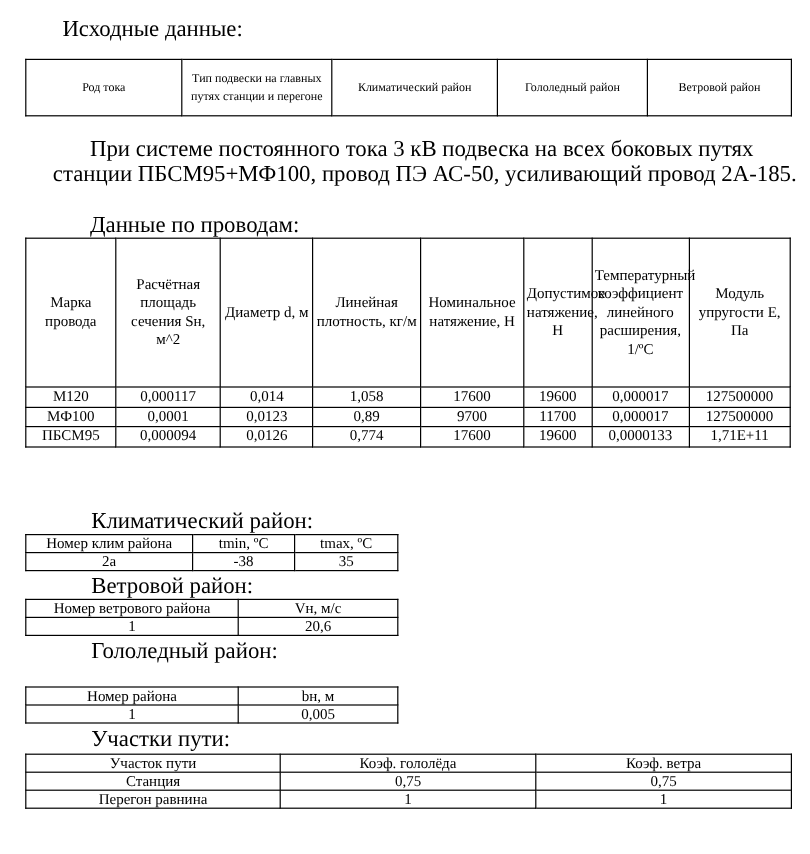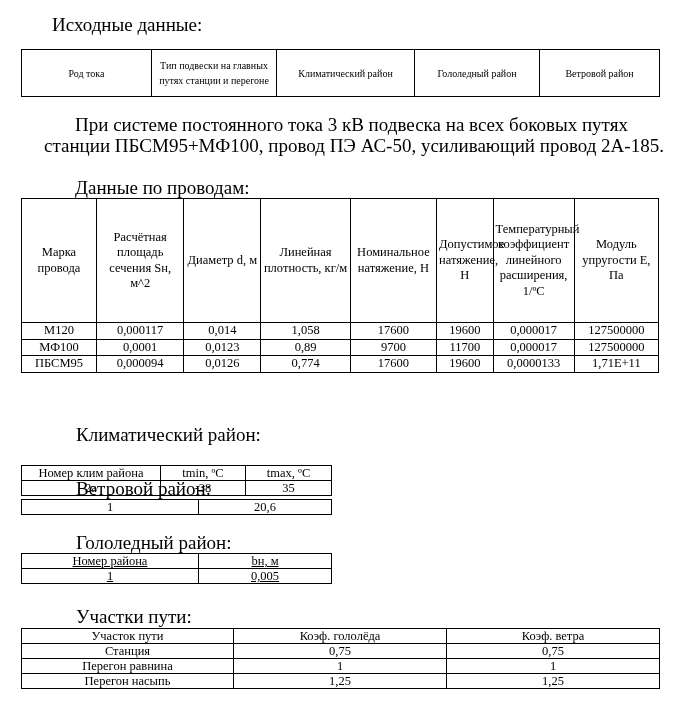--- a/index.html
+++ b/index.html
@@ -94,21 +94,21 @@
     <td>0,774</td>
     <td>17600</td>
     <td>19600</td>
     <td>0,0000133</td>
     <td>1,71E+11</td>
   </tr>
 </tbody>
   </table>
 
 <div class="abs heading" style="left:76px;top:424px;">Климатический район:</div>
-<table class="small" style="left:21px;top:465px;width:310px;">
+<table class="small" style="left:21px;top:445px;width:310px;">
   <colgroup>
       <col style="width:139px">
       <col style="width:85px">
       <col style="width:86px">
     </colgroup>
   <tbody>
       <tr style="height:15px">
     <td>Номер клим района</td>
     <td>tmin, ºC</td>
     <td>tmax, ºC</td>
@@ -121,29 +121,33 @@
 </tbody>
   </table>
 
 <div class="abs heading" style="left:76px;top:478px;">Ветровой район:</div>
 <table class="small" style="left:21px;top:499px;width:310px;">
   <colgroup>
       <col style="width:177px">
       <col style="width:133px">
     </colgroup>
   <tbody>
+      <tr style="height:15px">
+    <td>Номер ветрового района</td>
+    <td>Vн, м/с</td>
+  </tr>
   <tr style="height:15px">
     <td>1</td>
     <td>20,6</td>
   </tr>
 </tbody>
   </table>
 
 <div class="abs heading" style="left:76px;top:532px;">Гололедный район:</div>
-<table class="small" style="left:21px;top:553px;width:310px;text-decoration:underline;">
+<table class="small" style="left:21px;top:572px;width:310px;">
   <colgroup>
       <col style="width:177px">
       <col style="width:133px">
     </colgroup>
   <tbody>
       <tr style="height:15px">
     <td>Номер района</td>
     <td>bн, м</td>
   </tr>
   <tr style="height:15px">
@@ -169,19 +173,14 @@
   <tr style="height:15px">
     <td>Станция</td>
     <td>0,75</td>
     <td>0,75</td>
   </tr>
   <tr style="height:15px">
     <td>Перегон равнина</td>
     <td>1</td>
     <td>1</td>
   </tr>
-  <tr style="height:15px">
-    <td>Перегон насыпь</td>
-    <td>1,25</td>
-    <td>1,25</td>
-  </tr>
 </tbody>
   </table>
 
 </body></html>

